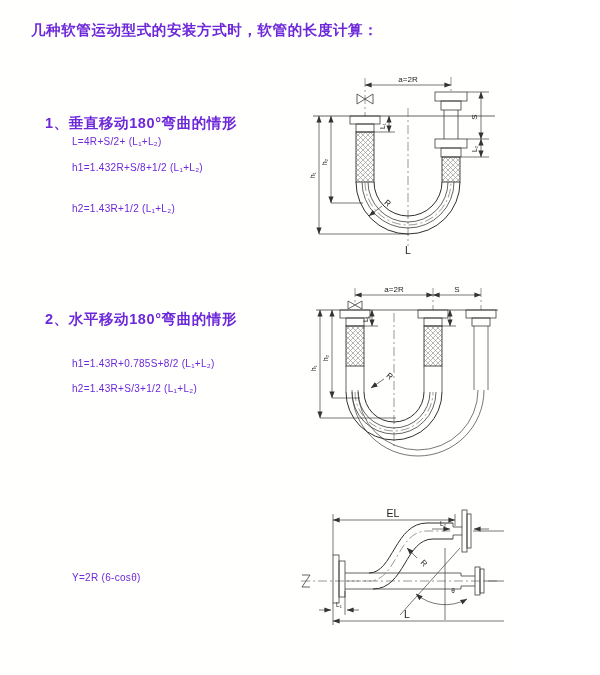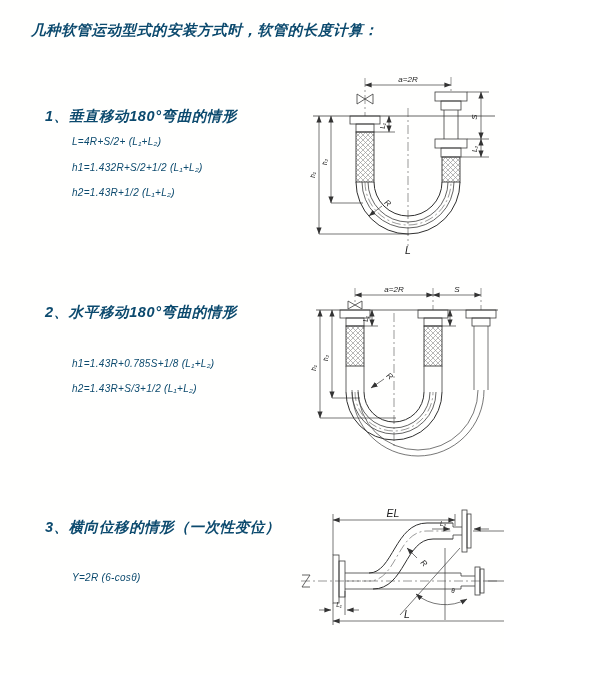--- a/index.html
+++ b/index.html
@@ -1,47 +1,46 @@
 <!DOCTYPE html>
 <html><head>
 <meta charset="utf-8">
 <style>
   html,body{margin:0;padding:0;background:#ffffff;}
   .page{position:relative;width:504px;height:675px;background:#fffffe;
-        font-family:"Liberation Sans","DejaVu Sans",sans-serif;color:#0c4a6e;overflow:hidden;font-style:italic;}
+        font-family:"Liberation Sans","DejaVu Sans",sans-serif;color:#6d28d9;overflow:hidden;}
   .title{position:absolute;left:31px;top:21px;font-size:14.5px;font-weight:bold;letter-spacing:.6px;}
-  .s-head{position:absolute;font-size:14.5px;font-weight:bold;letter-spacing:.6px;}
+  .s-head{position:absolute;font-size:14.5px;font-weight:bold;letter-spacing:.6px;margin-top:7px;}
   .formula{position:absolute;font-size:10px;letter-spacing:.3px;}
   svg{position:absolute;overflow:visible;}
   .ln{stroke:#3c3c3c;stroke-width:.8;fill:none;}
   .thick{stroke:#2f2f2f;stroke-width:1;fill:none;}
   .dim{stroke:#3c3c3c;stroke-width:.7;fill:none;}
   .cl{stroke:#555;stroke-width:.6;fill:none;stroke-dasharray:9 3 2 3;}
   .braid{stroke:#333;stroke-width:.9;}
   .lbl{font-family:"Liberation Sans","DejaVu Sans",sans-serif;font-size:8px;fill:#1c1c1c;}
   .lbl-s{font-size:6.5px;}
   .lbl-b{font-size:10.5px;}
 </style>
 </head>
 <body>
 
 <div class="page">
 
   <div class="title">几种软管运动型式的安装方式时，软管的长度计算：</div>
 
   <div class="s-head" style="left:45px;top:107px">1、垂直移动180°弯曲的情形</div>
   <div class="formula" style="left:72px;top:136px">L=4R+S/2+ (L₁+L₂)</div>
-  <div class="formula" style="left:72px;top:162px">h1=1.432R+S/2+1/2 (L₁+L₂)</div>
-  <div class="formula" style="left:72px;top:187px">h2=1.43R+1/2 (L₁+L₂)</div>
+  <div class="formula" style="left:72px;top:162px">h1=1.432R+S/8+1/2 (L₁+L₂)</div>
+  <div class="formula" style="left:72px;top:203px">h2=1.43R+1/2 (L₁+L₂)</div>
 
   <div class="s-head" style="left:45px;top:303px">2、水平移动180°弯曲的情形</div>
-  <div class="formula" style="left:72px;top:358px">h1=1.43R+0.785S+1/8 (L₁+L₂)</div>
+  <div class="formula" style="left:72px;top:358px">h1=1.43R+0.785S+8/2 (L₁+L₂)</div>
   <div class="formula" style="left:72px;top:383px">h2=1.43R+S/3+1/2 (L₁+L₂)</div>
 
-  <div class="s-head" style="left:45px;top:518px">3、横向位移的情形（一次性变位）</div>
   <div class="formula" style="left:72px;top:572px">Y=2R (6-cosθ)</div>
 
   <svg style="left:303px;top:70px" width="285" height="192" viewBox="0 0 285 192">
     <defs>
       <marker id="a1" markerWidth="8" markerHeight="8" refX="6.6" refY="3" orient="auto-start-reverse" markerUnits="userSpaceOnUse">
         <path d="M0,0.4 L6.8,3 L0,5.6 Z" fill="#333"></path>
       </marker>
       <pattern id="bp1" patternUnits="userSpaceOnUse" width="5" height="5">
         <path d="M0,5 L5,0 M0,0 L5,5" stroke="#8a8a8a" stroke-width="0.6"></path>
       </pattern>

